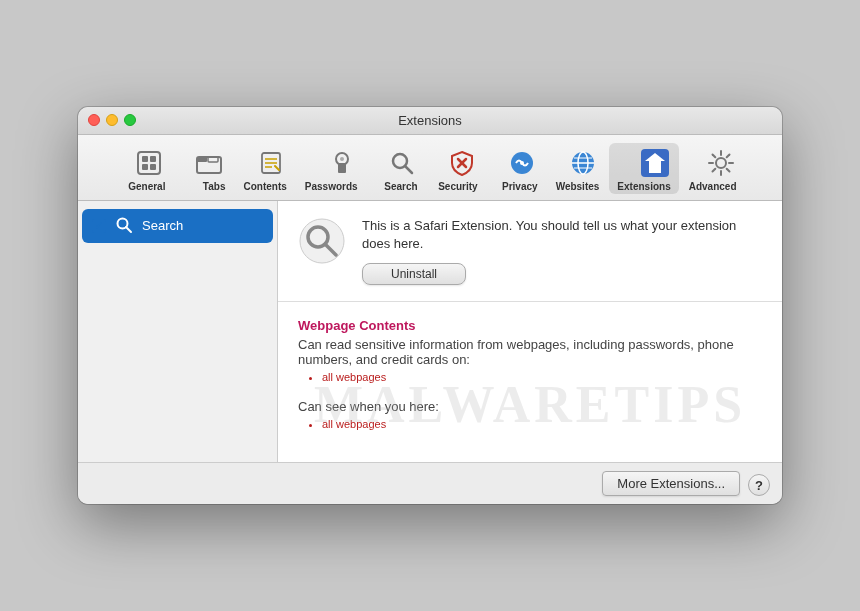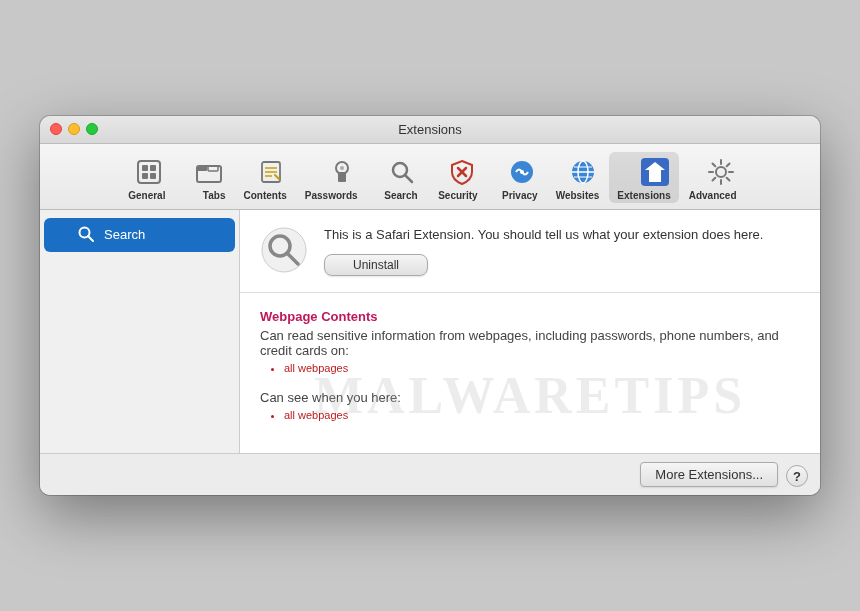--- a/index.html
+++ b/index.html
@@ -7,21 +7,21 @@
       font-family: -apple-system, BlinkMacSystemFont, 'Helvetica Neue', sans-serif;
       background: #c8c8c8;
       display: flex;
       justify-content: center;
       align-items: center;
       width: 860px;
       height: 611px;
       overflow: hidden;
     }
     .window {
-      width: 780px;
+      width: 704px;
       background: #ececec;
       border-radius: 10px;
       box-shadow: 0 20px 60px rgba(0,0,0,0.4), 0 0 0 1px rgba(0,0,0,0.2);
       overflow: hidden;
       display: flex;
       flex-direction: column;
     }
     
     .titlebar {
       background: linear-gradient(to bottom, #e8e8e8, #d8d8d8);

